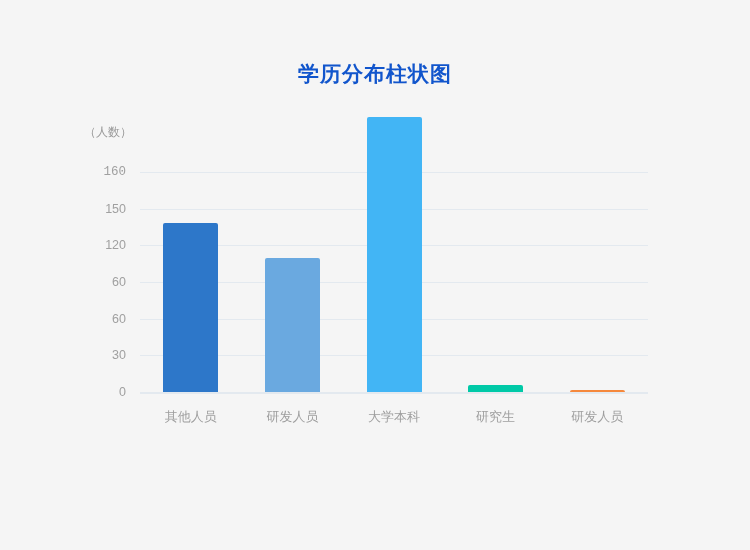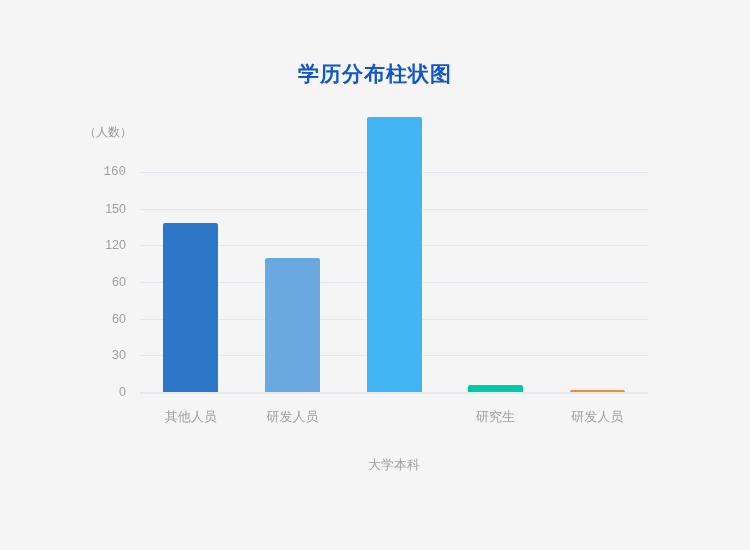--- a/index.html
+++ b/index.html
@@ -143,18 +143,18 @@
       <div class="bar" title="其他人员: 138" style="left: 23.3px; height: 168.667px; background: rgb(45, 119, 201);"></div>
       <div class="bar" title="研发人员: 110" style="left: 124.9px; height: 134.444px; background: rgb(106, 169, 224);"></div>
       <div class="bar" title="大学本科: 175" style="left: 226.5px; height: 275px; background: rgb(66, 181, 245);"></div>
       <div class="bar" title="研究生: 6" style="left: 328.1px; height: 7.33333px; background: rgb(0, 201, 167);"></div>
       <div class="bar" title="博士研究生: 2" style="left: 429.7px; height: 2.44444px; background: rgb(245, 136, 60);"></div>
     </div>
 
   <div id="x-axis-labels">
       <div class="x-tick-label" style="left: 135.8px;">其他人员</div>
       <div class="x-tick-label" style="left: 237.4px;">研发人员</div>
-      <div class="x-tick-label" style="left: 339px; margin-top: 48px;">大学本科</div>
+      <div class="x-tick-label" style="left: 339px;">大学本科</div>
       <div class="x-tick-label" style="left: 440.6px;">研究生</div>
       <div class="x-tick-label" style="left: 542.2px;">研发人员</div>
     </div>
 
 </div>
 
 </body></html>

